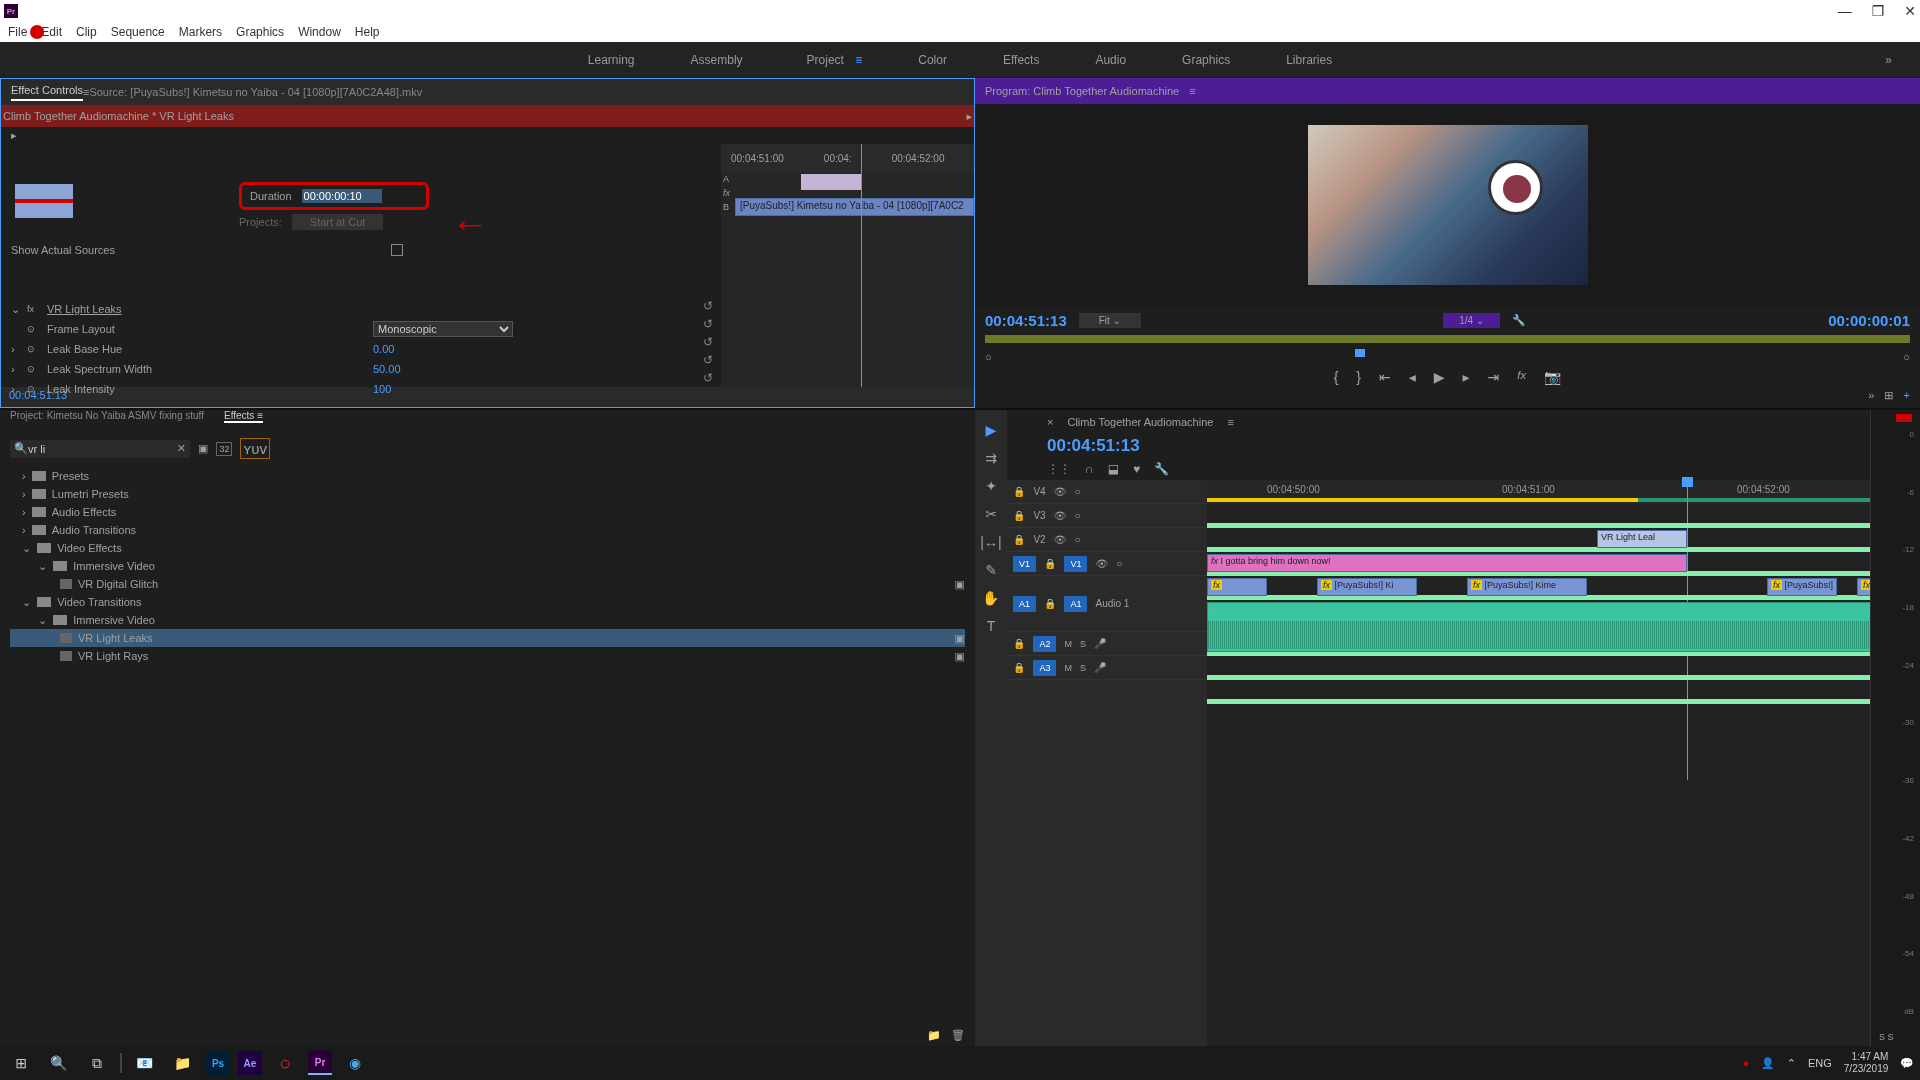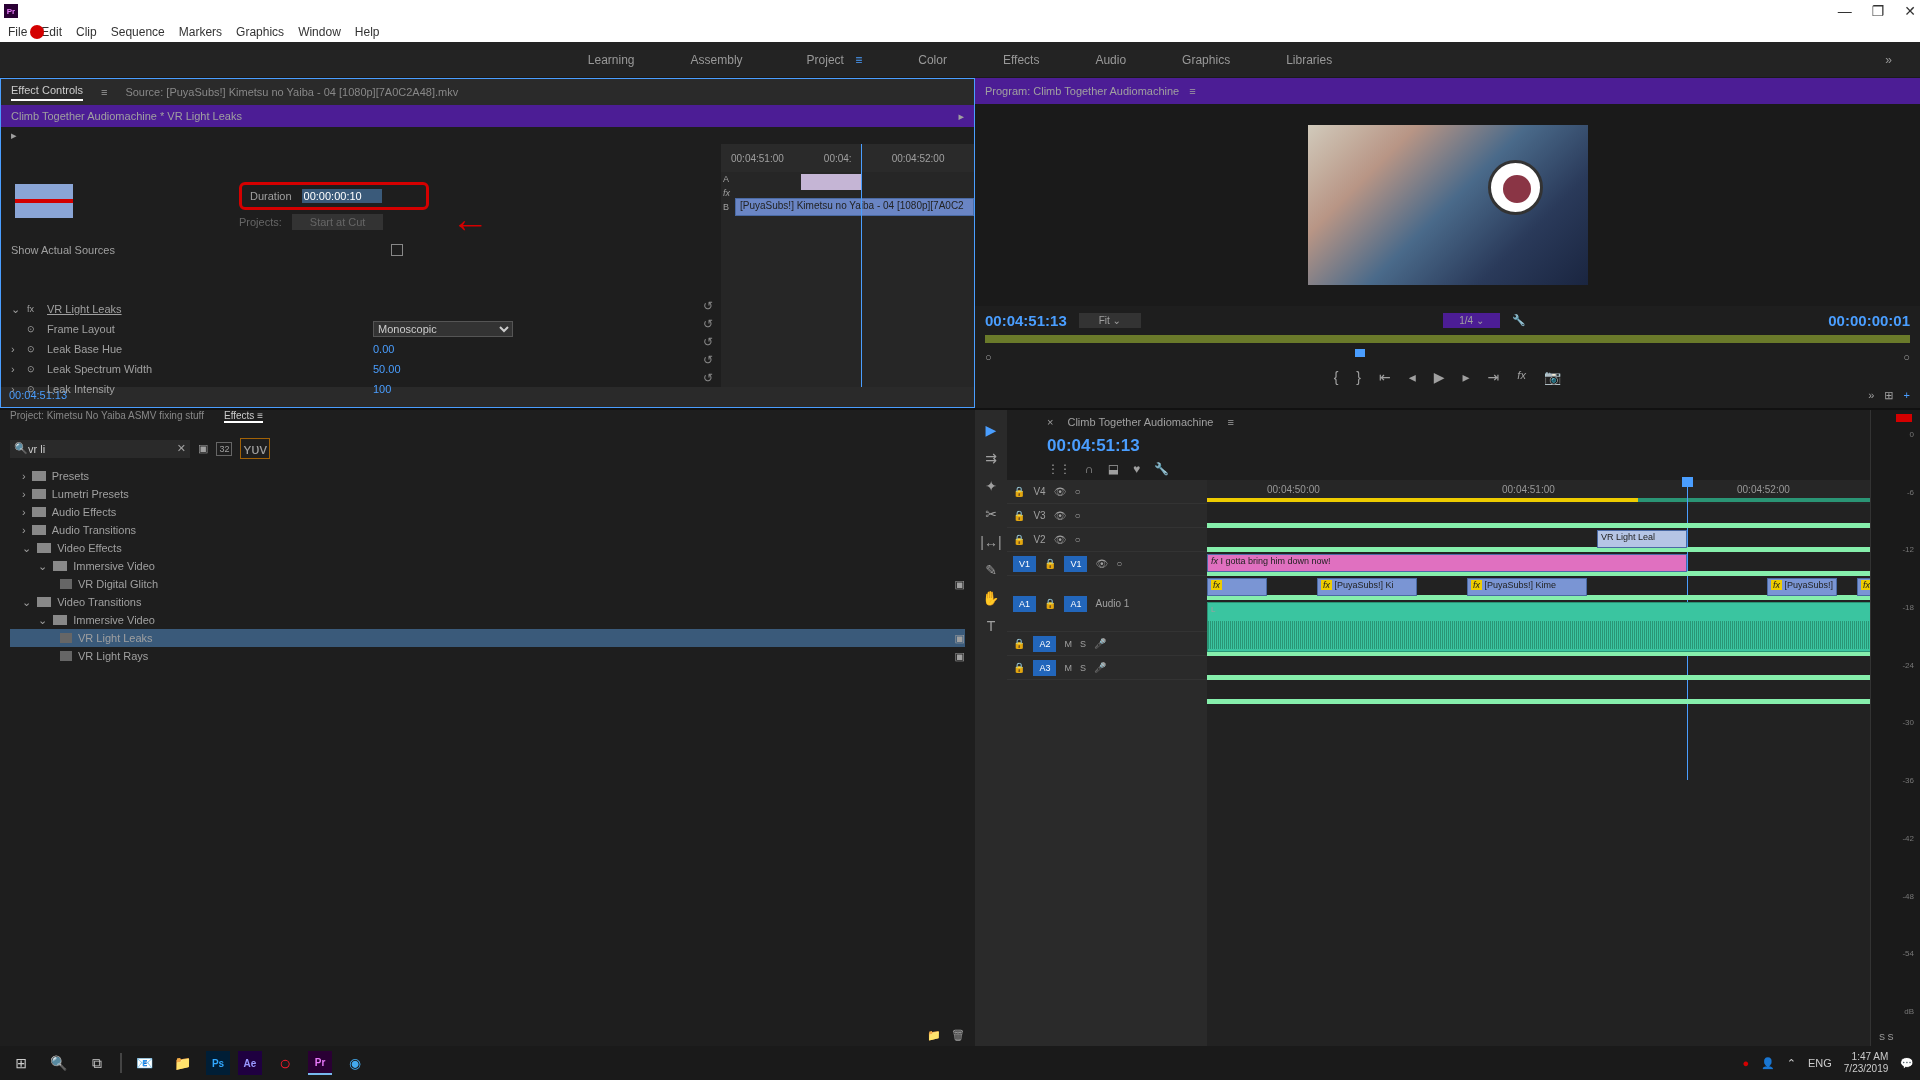--- a/index.html
+++ b/index.html
@@ -18,24 +18,24 @@
 .workspace-tabs{height:36px;background:#232323;display:flex;align-items:center;justify-content:center;gap:40px;font-size:12px;border-bottom:1px solid #1a1a1a}
 .workspace-tabs span{color:#999;padding:4px 8px;cursor:pointer}
 .workspace-tabs span.active{color:#4a9eff}
 .workspace-tabs .more{position:absolute;right:20px}
 
 
 .main{display:grid;grid-template-columns:975px 1fr;grid-template-rows:330px 1fr;height:calc(100% - 112px)}
 
 
 .effect-controls{border:1px solid #4a9eff;background:#1e1e1e;display:flex;flex-direction:column;position:relative}
-.ec-header{height:26px;background:#2a2a2a;display:flex;align-items:center;padding:0 10px;gap:18px;font-size:11px}
+.ec-header{height:26px;background:#2a2a2a;display:flex;align-items:center;padding:0 10px;font-size:11px}
 .ec-header .tab{color:#ccc;border-bottom:2px solid #fff;padding-bottom:3px}
 .ec-header .source{color:#888}
-.ec-subheader{height:22px;background:#4c1d95;padding:4px 10px;display:flex;align-items:center}
+.ec-subheader{height:22px;background:#7f1d1d;padding:4px 2px;display:flex;align-items:center}
 .ec-body{flex:1;display:flex}
 .ec-left{width:720px;padding:8px;position:relative}
 .ec-right{flex:1;background:#262626;position:relative}
 .duration-row{display:flex;align-items:center;gap:10px;margin-left:230px;margin-top:30px;border:3px solid #d40000;border-radius:6px;padding:4px 8px;width:190px}
 .duration-input{background:#3a5a7a;color:#fff;width:80px;padding:1px 2px;font-size:11px;border:none}
 .red-arrow{position:absolute;left:450px;top:54px;color:#d40000;font-size:38px;font-weight:bold}
 .alignment-row{display:flex;align-items:center;gap:10px;margin-left:230px;margin-top:4px;color:#666;font-size:11px}
 .thumb{position:absolute;left:14px;top:40px;width:58px;height:34px;background:linear-gradient(to bottom,#8aa5d6 45%,#d40000 45%,#d40000 55%,#8aa5d6 55%)}
 .show-sources{position:absolute;left:10px;top:100px;font-size:11px}
 .checkbox{position:absolute;left:390px;top:100px;width:12px;height:12px;border:1px solid #888}

